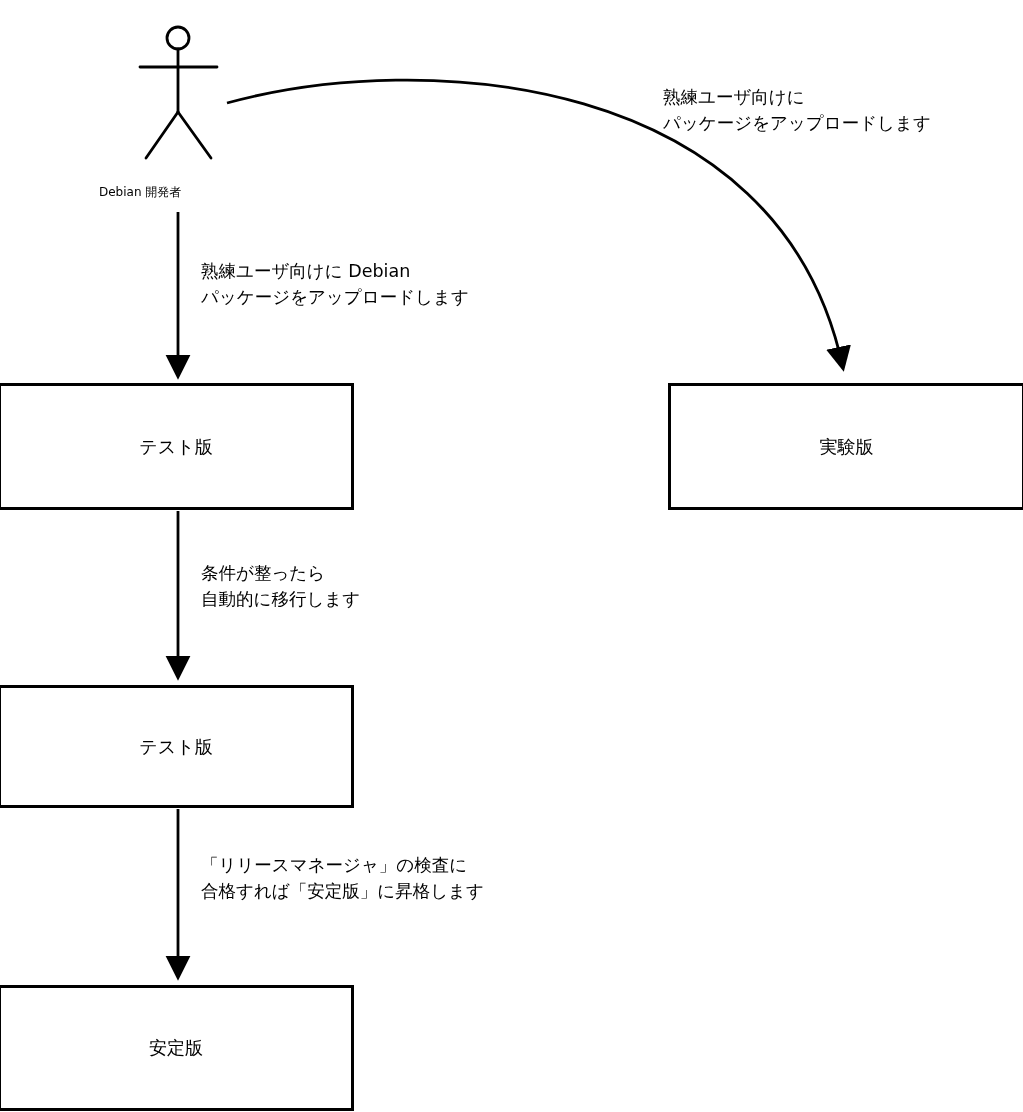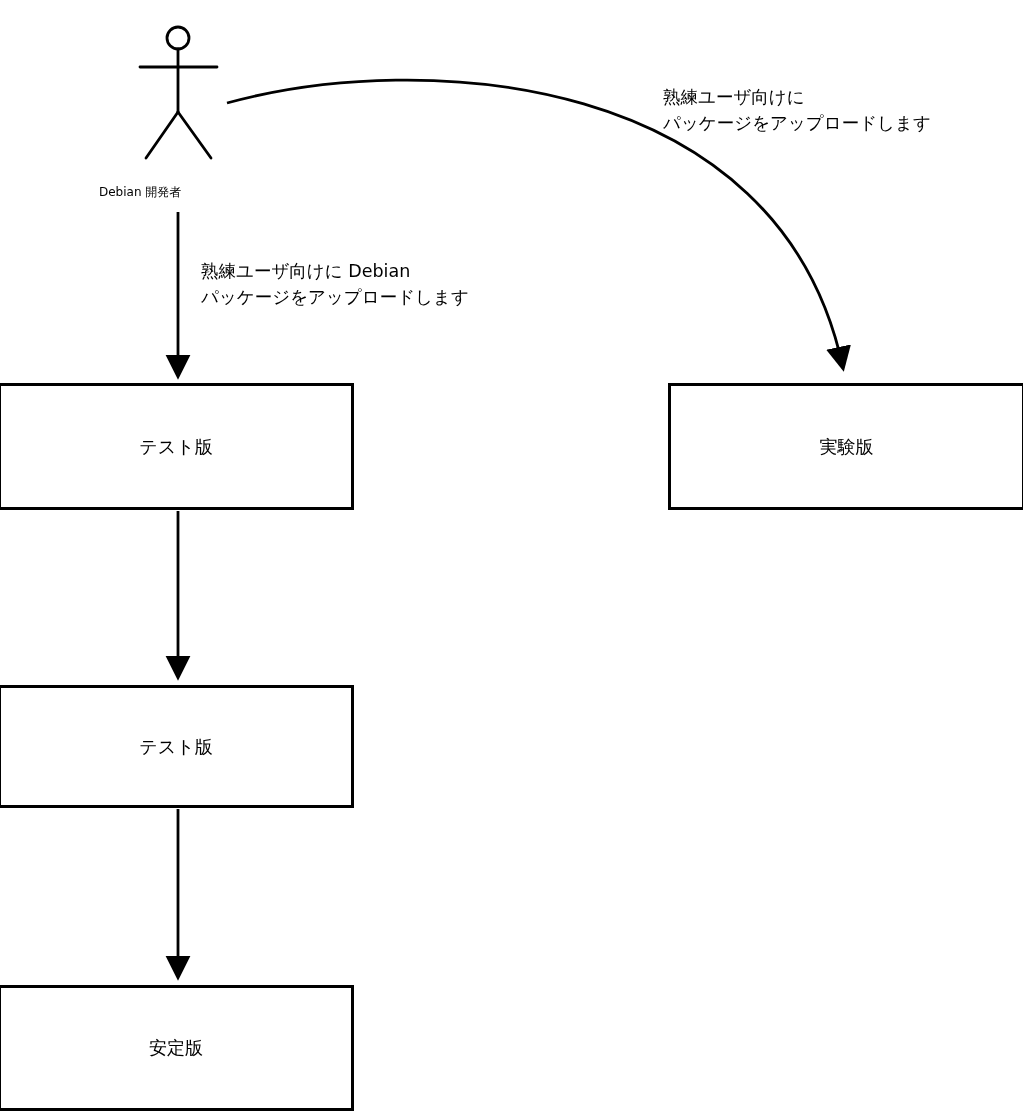--- a/index.html
+++ b/index.html
@@ -79,21 +79,29 @@
   <div class="edge-label" style="left: 201px; top: 258px;">
     <div>熟練ユーザ向けに Debian</div>
     <div>パッケージをアップロードします</div>
   </div>
 
   <div class="edge-label" style="left: 663px; top: 84px;">
     <div>熟練ユーザ向けに</div>
     <div>パッケージをアップロードします</div>
   </div>
 
+  <div class="edge-label" style="left: 201px; top: 560px;">
+    <div>条件が整ったら</div>
+    <div>自動的に移行します</div>
+  </div>
 
+  <div class="edge-label" style="left: 201px; top: 852px;">
+    <div>「リリースマネージャ」の検査に</div>
+    <div>合格すれば「安定版」に昇格します</div>
+  </div>
 
   <div class="node" style="left: -2px; top: 383px; width: 356px; height: 127px;">
     <span>テスト版</span>
   </div>
 
   <div class="node" style="left: 668px; top: 383px; width: 357px; height: 127px;">
     <span>実験版</span>
   </div>
 
   <div class="node" style="left: -2px; top: 685px; width: 356px; height: 123px;">

